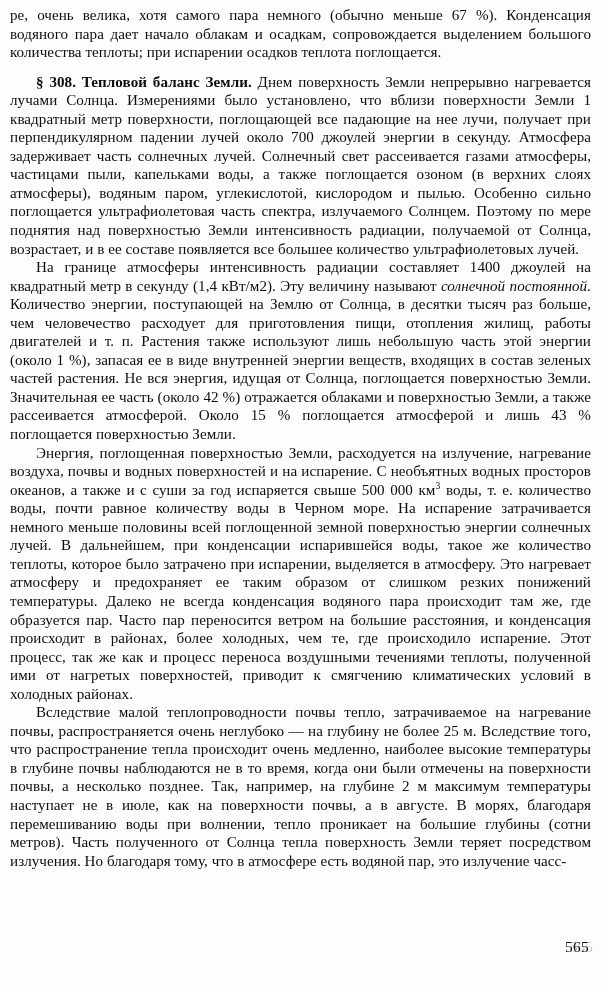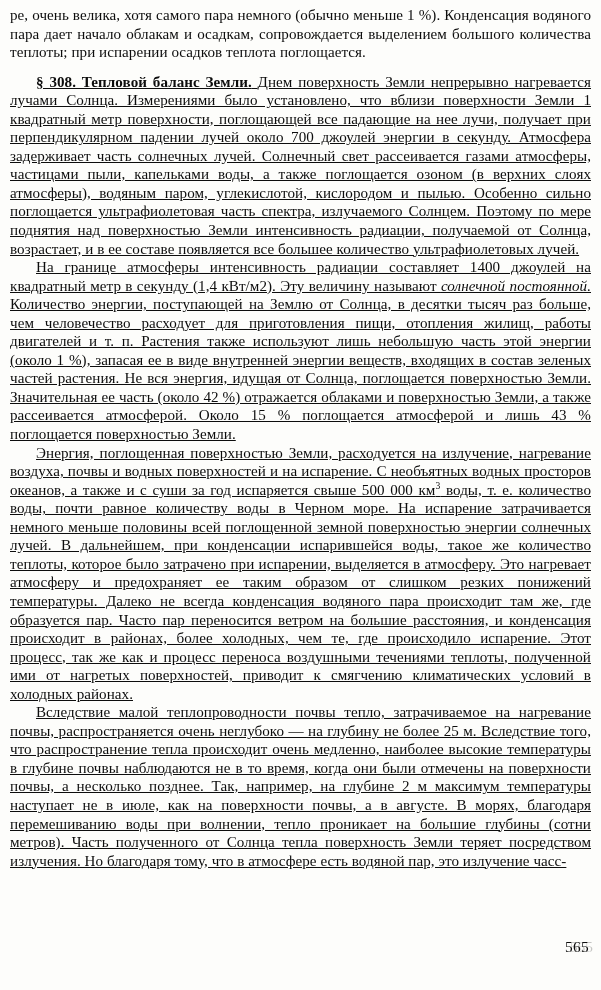--- a/index.html
+++ b/index.html
@@ -33,21 +33,20 @@
     margin: 0;
     font-size: 15.1px;
     line-height: 18.55px;
     text-align: justify;
     text-justify: inter-word;
     hyphens: manual;
     letter-spacing: 0.05px;
   }
   p.indent {
     text-indent: 26px;
-    text-decoration: underline;
   }
   p.cont {
     text-indent: 0;
   }
   .gap-med { height: 11px; }
   .section-head {
     font-weight: bold;
   }
   .italic { font-style: italic; }
   sup {
@@ -70,21 +69,21 @@
     font-size: 15.4px;
     color: rgba(0,0,0,0.22);
   }
 </style>
 </head>
 <body>
 
 <div class="page">
   <div class="content">
 
-    <p class="cont">ре, очень велика, хотя самого пара немного (обычно меньше 1 %). Конденсация водяного пара дает начало облакам и осадкам, сопровождается выделением большого количества теплоты; при испарении осадков теплота поглощается.</p>
+    <p class="cont">ре, очень велика, хотя самого пара немного (обычно меньше 67 %). Конденсация водяного пара дает начало облакам и осадкам, сопровождается выделением большого количества теплоты; при испарении осадков теплота поглощается.</p>
 
     <div class="gap-med"></div>
 
     <p class="indent"><span class="section-head">§ 308. Тепловой баланс Земли.</span> <span>Днем поверхность Земли непрерывно нагревается лучами Солнца. Измерениями было установлено, что вблизи поверхности Земли 1 квадратный метр поверхности, поглощающей все падающие на нее лучи, получает при перпендикулярном падении лучей около 700 джоулей энергии в секунду. Атмосфера задерживает часть солнечных лучей. Солнечный свет рассеивается газами атмосферы, частицами пыли, капельками воды, а также поглощается озоном (в верхних слоях атмосферы), водяным паром, углекислотой, кислородом и пылью. Особенно сильно поглощается ультрафиолетовая часть спектра, излучаемого Солнцем. Поэтому по мере поднятия над поверхностью Земли интенсивность радиации, получаемой от Солнца, возрастает, и в ее составе появляется все большее количество ультрафиолетовых лучей.</span></p>
 
     <p class="indent"><span>На границе атмосферы интенсивность радиации составляет 1400 джоулей на квадратный метр в секунду (1,4 кВт/м2). Эту величину называют </span><span class="italic">солнечной постоянной.</span><span> Количество энергии, поступающей на Землю от Солнца, в десятки тысяч раз больше, чем человечество расходует для приготовления пищи, отопления жилищ, работы двигателей и т. п. Растения также используют лишь небольшую часть этой энергии (около 1 %), запасая ее в виде внутренней энергии веществ, входящих в состав зеленых частей растения. Не вся энергия, идущая от Солнца, поглощается поверхностью Земли. Значительная ее часть (около 42 %) отражается облаками и поверхностью Земли, а также рассеивается атмосферой. Около 15 % поглощается атмосферой и лишь 43 % поглощается поверхностью Земли.</span></p>
 
     <p class="indent"><span>Энергия, поглощенная поверхностью Земли, расходуется на излучение, нагревание воздуха, почвы и водных поверхностей и на испарение. С необъятных водных просторов океанов, а также и с суши за год испаряется свыше 500 000 км</span><sup>3</sup><span> воды, т. е. количество воды, почти равное количеству воды в Черном море. На испарение затрачивается немного меньше половины всей поглощенной земной поверхностью энергии солнечных лучей. В дальнейшем, при конденсации испарившейся воды, такое же количество теплоты, которое было затрачено при испарении, выделяется в атмосферу. Это нагревает атмосферу и предохраняет ее таким образом от слишком резких понижений температуры. Далеко не всегда конденсация водяного пара происходит там же, где образуется пар. Часто пар переносится ветром на большие расстояния, и конденсация происходит в районах, более холодных, чем те, где происходило испарение. Этот процесс, так же как и процесс переноса воздушными течениями теплоты, полученной ими от нагретых поверхностей, приводит к смягчению климатических условий в холодных районах.</span></p>
 
     <p class="indent">Вследствие малой теплопроводности почвы тепло, затрачиваемое на нагревание почвы, распространяется очень неглубоко — на  глубину не более 25 м. Вследствие того, что распространение тепла происходит очень медленно, наиболее высокие температуры в глубине почвы наблюдаются не в то время, когда они были отмечены на поверхности почвы, а несколько позднее. Так, например, на глубине 2 м максимум температуры наступает не в июле, как на поверхности почвы, а в августе. В морях, благодаря перемешиванию воды при волнении, тепло проникает на большие глубины (сотни метров). Часть полученного от Солнца тепла поверхность Земли теряет посредством излучения. Но благодаря тому, что в атмосфере есть водяной пар, это излучение часс-</p>

